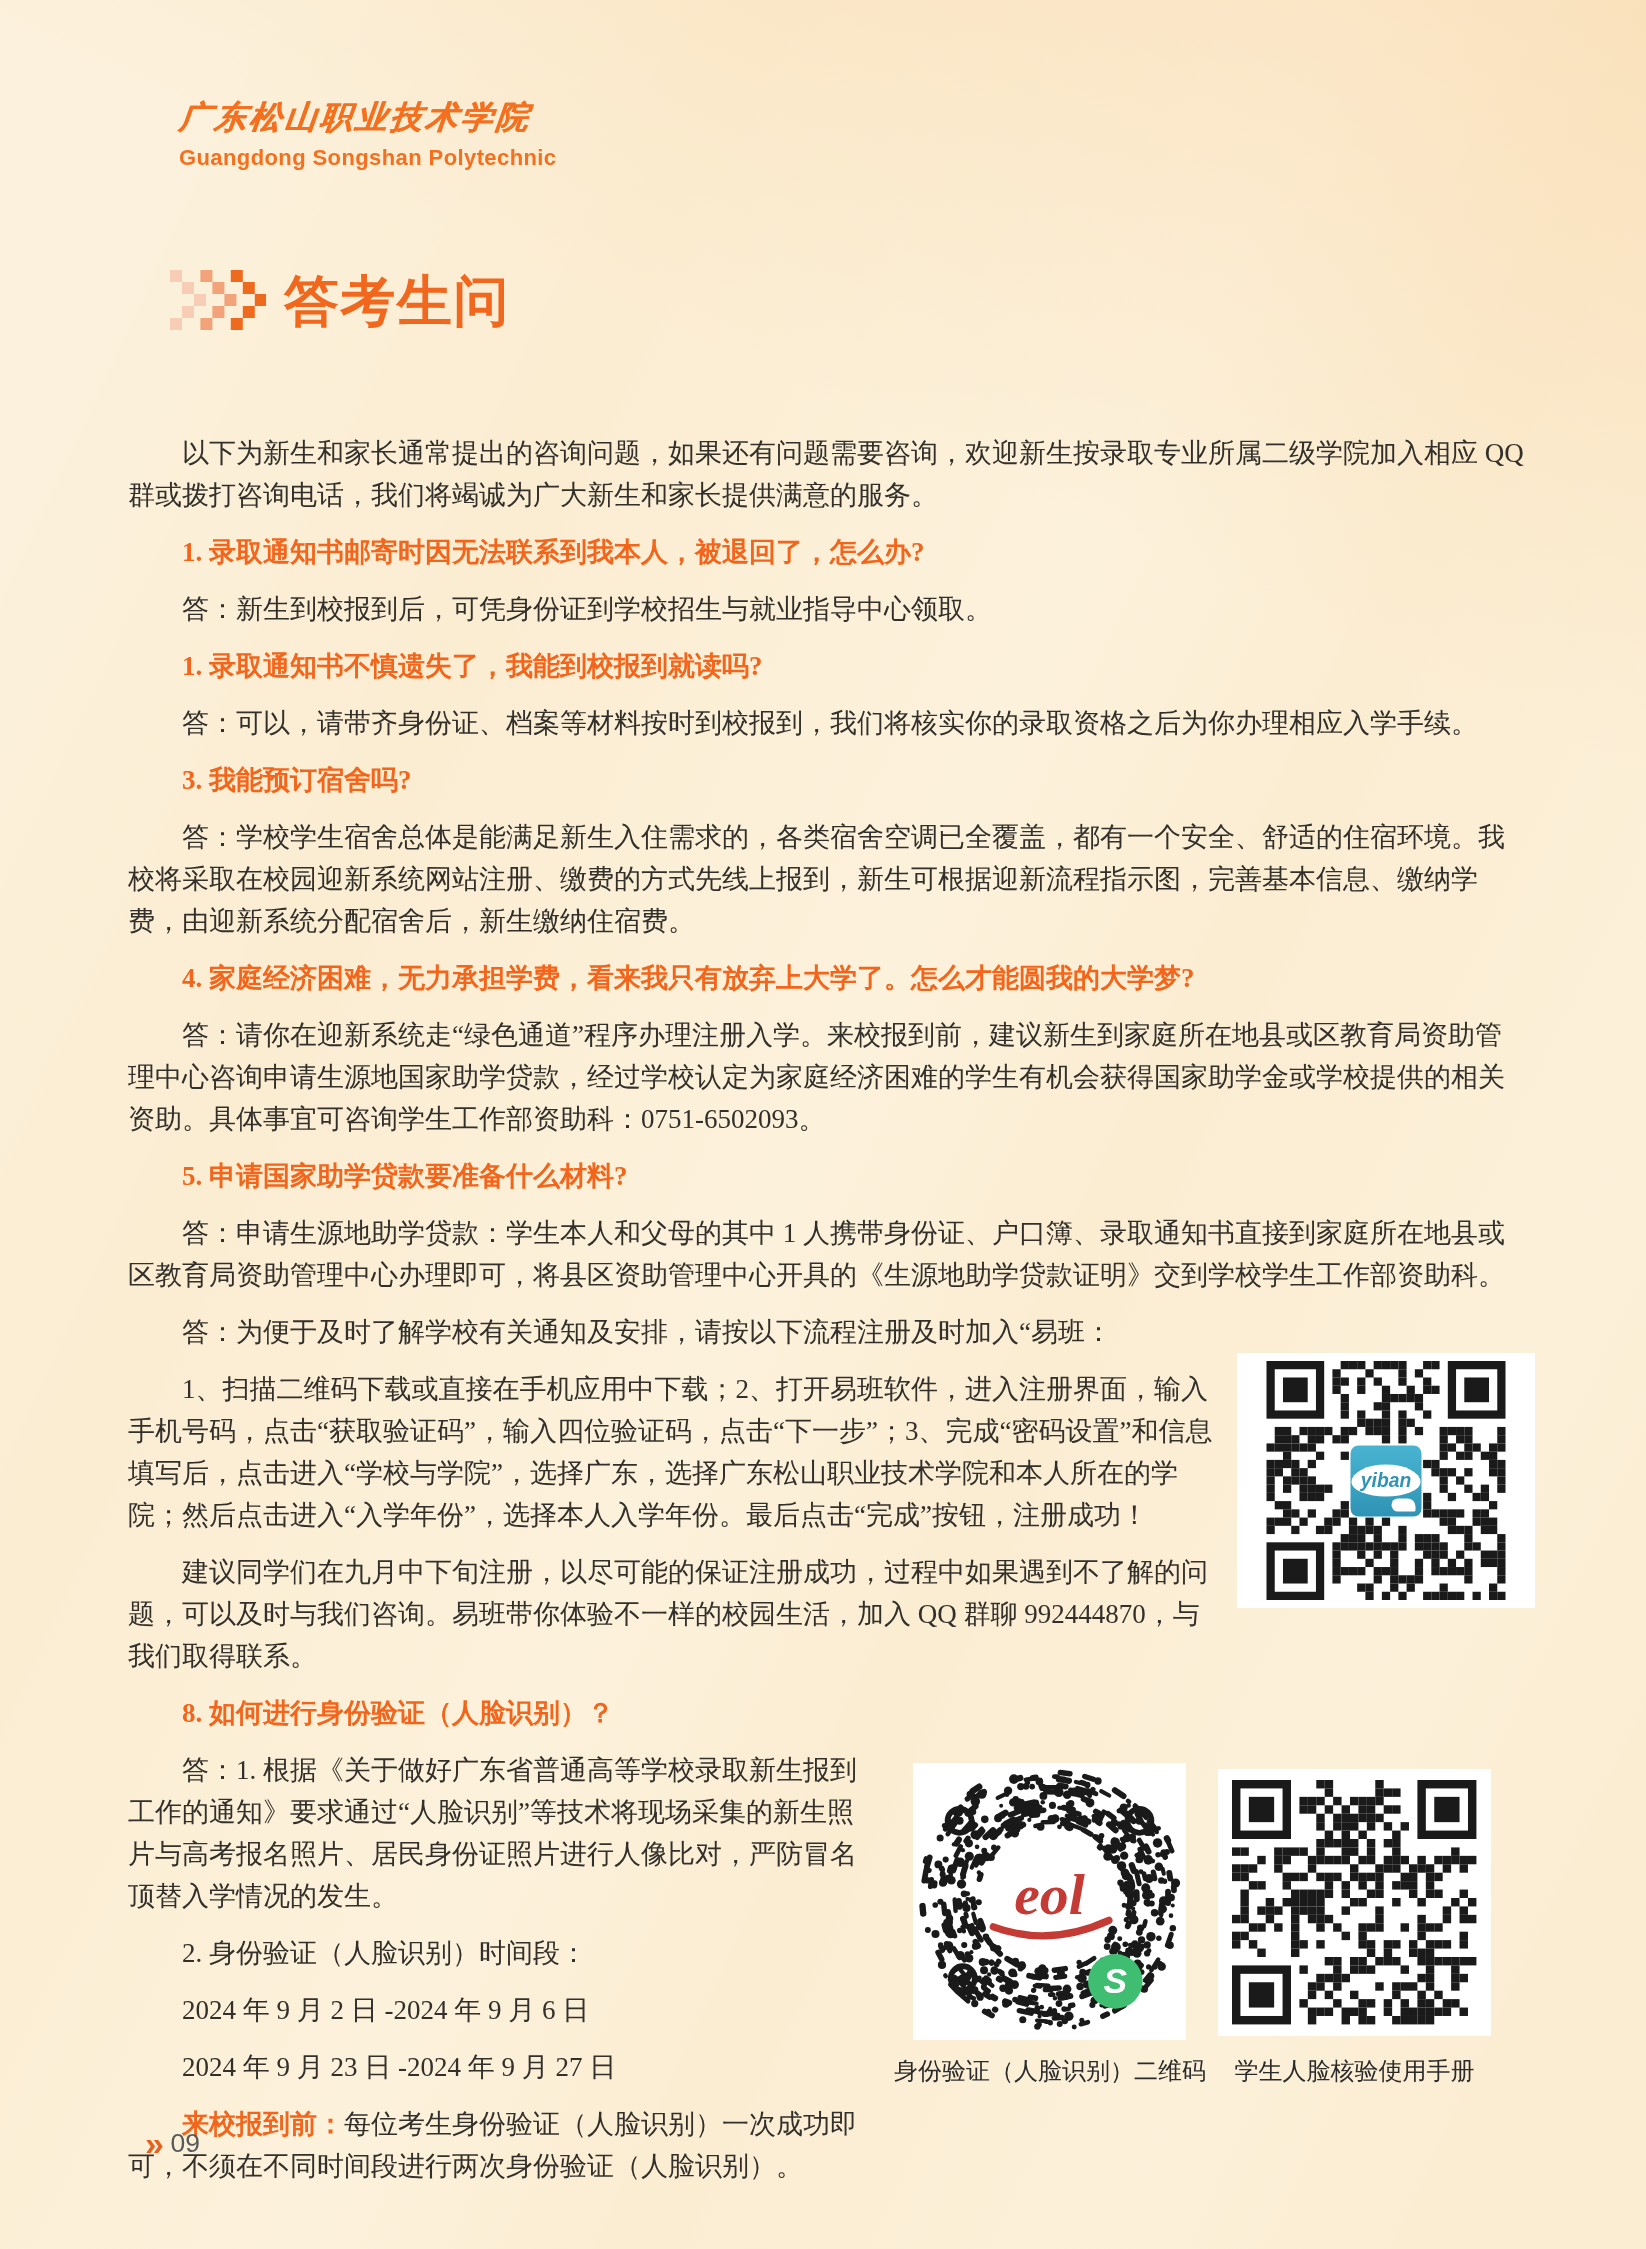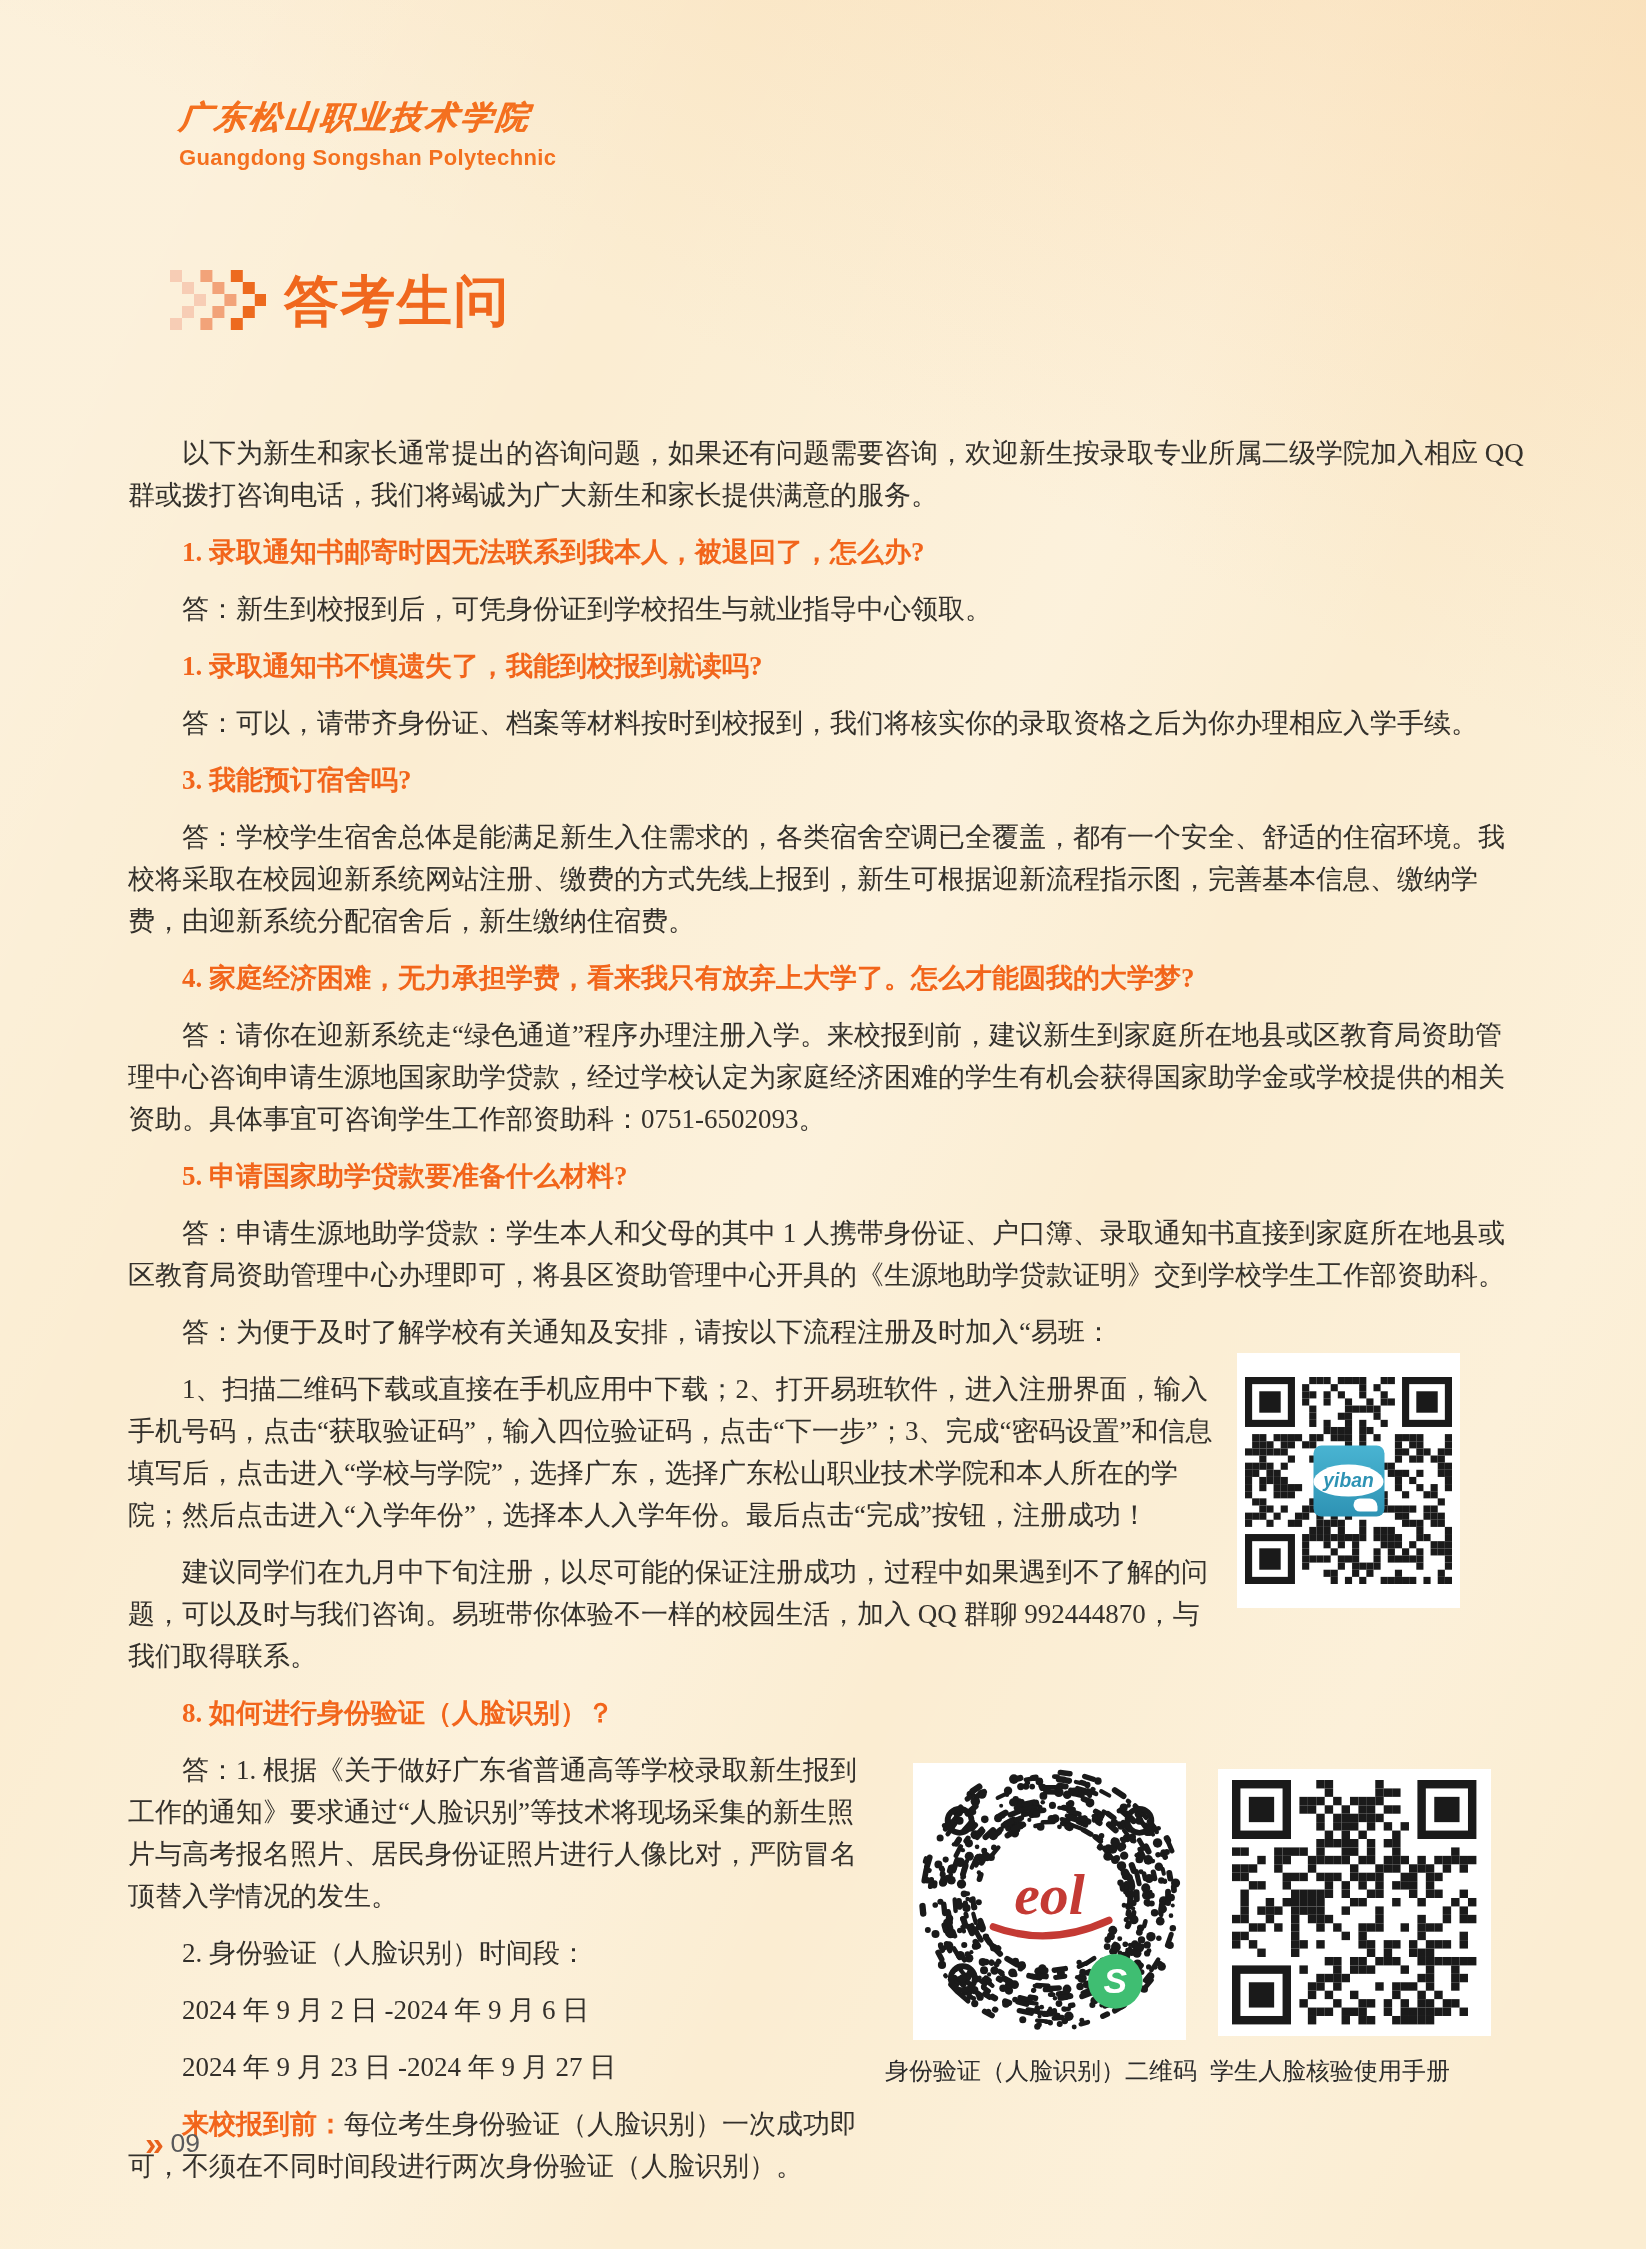--- a/index.html
+++ b/index.html
@@ -25,30 +25,30 @@
   
   .content{position:absolute;left:113px;top:417px;width:1427px;font-size:27px;line-height:42px;}
   .content p{margin:15px;font-family:Liberation Serif, serif;}
   .indent{text-indent:2em;}
   .q{color:#F2651B;font-weight:700;text-indent:2em;}
   .q-inline{color:#F2651B;font-weight:700;}
   .narrow7{width:1094px;}
   .narrow8{width:748px;}
   
   .qr-card{position:absolute;background:#fff;box-sizing:border-box;}
-  .qr-yiban{left:1237px;top:1353px;width:223px;height:255px;padding:8px;}
+  .qr-yiban{left:1237px;top:1353px;width:298px;height:255px;padding:8px;}
   .qr-yiban svg{width:100%;height:100%;display:block;}
   .yiban-logo{position:absolute;left:50%;top:50%;transform:translate(-50%,-50%);width:71px;height:71px;background:linear-gradient(180deg,#49B4D2,#2E93B4);border-radius:8px;display:flex;align-items:center;justify-content:center;}
   .yiban-bubble{background:#fff;border-radius:50% 50% 50% 50%/55% 55% 45% 45%;padding:6.4px 9.6px;font-size:19.3px;font-weight:700;font-style:italic;color:#2E93B4;line-height:1;}
   .yiban-logo::after{content:"";position:absolute;right:6.4px;bottom:4.8px;width:24px;height:13px;background:#fff;border-radius:6.4px 8px 1.6px 6.4px;}
   .qr-eol{left:913px;top:1763px;width:273px;height:277px;}
   .qr-eol svg{width:100%;height:100%;display:block;}
   .qr-manual{left:1218px;top:1769px;width:273px;height:267px;padding:11.3px;}
   .qr-manual svg{width:100%;height:100%;display:block;}
-  .qr-label{position:absolute;top:2055px;font-size:24px;color:#2B2B2B;font-weight:500;}
+  .qr-label{position:absolute;top:2055px;font-size:24px;color:#2B2B2B;text-align:center;font-weight:500;}
   .qr-label.l1{left:885px;width:330px;}
   .qr-label.l2{left:1210px;width:289px;}
   
   .footer{position:absolute;left:145px;top:2128px;display:flex;align-items:center;}
   .foot-chev{color:#E8611C;font-size:34px;font-weight:700;line-height:27px;letter-spacing:-4.8px;}
   .page-num{color:#58595B;font-size:26.5px;margin-left:11.3px;}
 </style>
 </head>
 <body>
 

